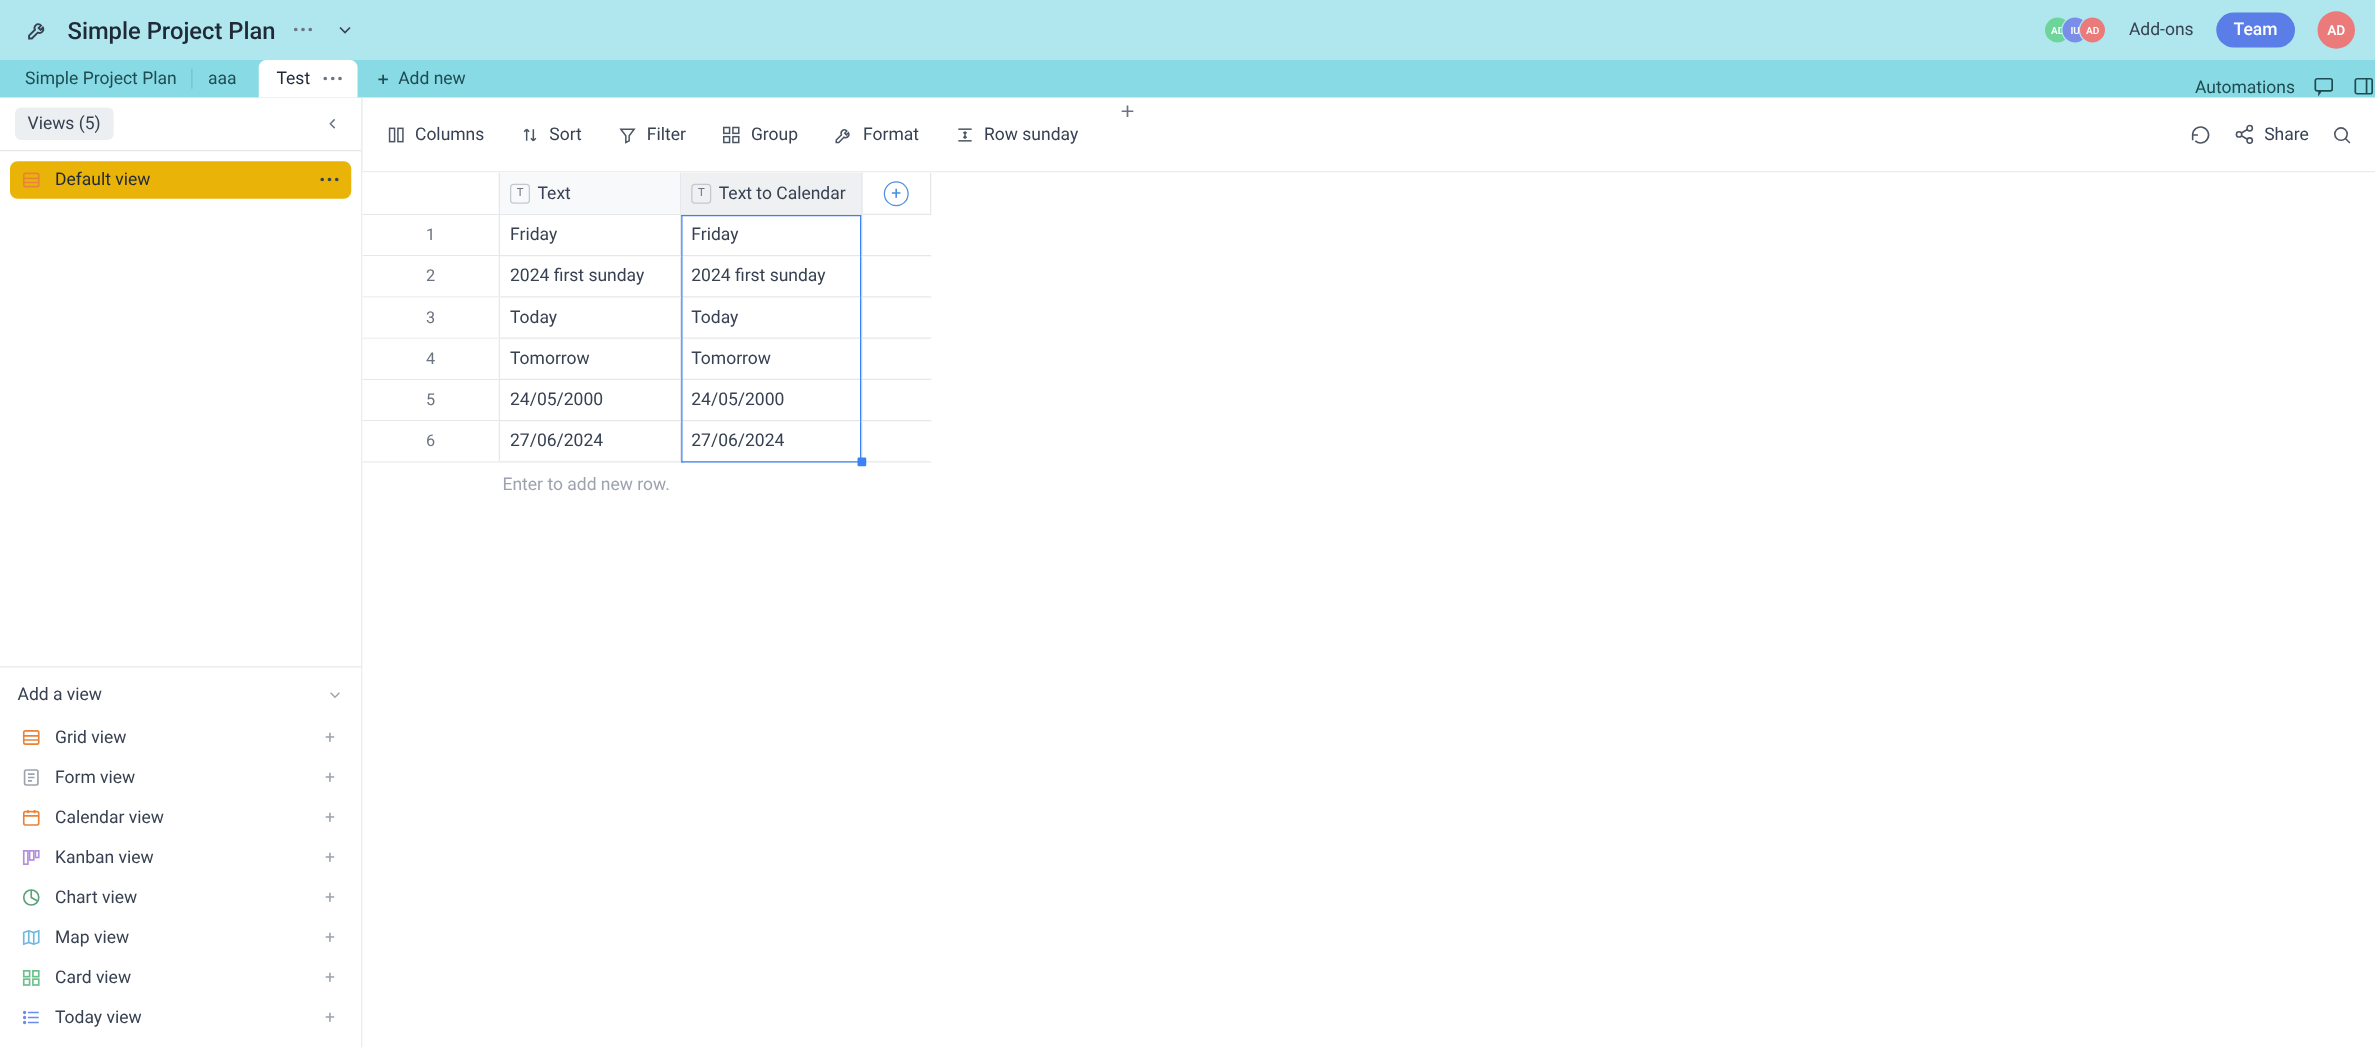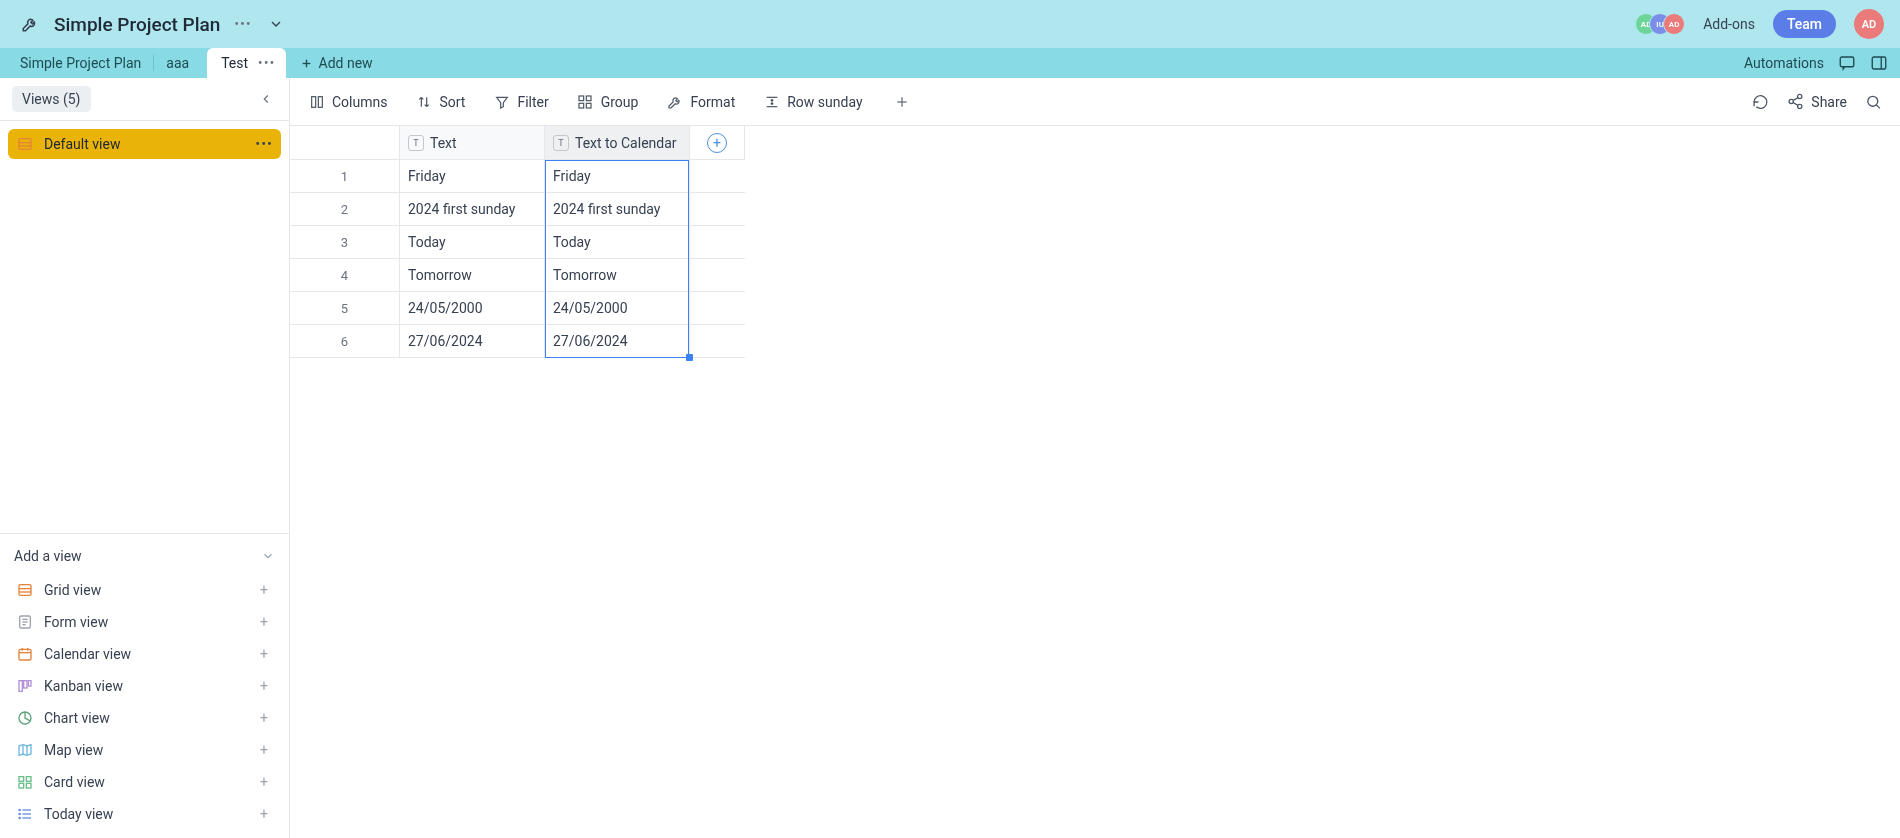--- a/index.html
+++ b/index.html
@@ -18,21 +18,21 @@
   .addons-link { color: #374151; cursor: pointer; }
   .team-btn { background: #5a7de8; color: #fff; padding: 6px 14px; border-radius: 14px; font-weight: 500; cursor: pointer; }
   .avatar-main { width: 30px; height: 30px; border-radius: 50%; background: #eb7a7a; color: #fff; display: flex; align-items: center; justify-content: center; font-size: 11px; font-weight: 600; cursor: pointer; }
 
   
   .tabbar { height: 30px; background: #88dbe5; display: flex; align-items: stretch; padding-left: 8px; }
   .tabbar .tab-link { display: flex; align-items: center; padding: 0 12px; color: #1f4b52; font-size: 14px; cursor: pointer; }
   .tabbar .sep { width: 1px; background: #6cc5d0; margin: 7px 0; }
   .tabbar .tab-active { background: #fff; border-top-left-radius: 6px; border-top-right-radius: 6px; display: flex; align-items: center; padding: 0 10px 0 14px; color: #1f2937; gap: 10px; margin-left: 6px; }
   .tabbar .add-new { display: flex; align-items: center; gap: 6px; padding: 0 14px; color: #1f4b52; cursor: pointer; }
-  .tabbar .right { margin-left: auto; display: flex; align-items: center; gap: 14px; padding-right: 12px; }
+  .tabbar .right { margin-left: auto; display: flex; align-items: flex-end; gap: 14px; padding-right: 0; }
   .tabbar .right span.link { color: #1f4b52; cursor: pointer; }
   .dots { letter-spacing: 1.5px; font-weight: 700; color: #6b7280; cursor: pointer; font-size: 12px; }
 
   
   .body { flex: 1; display: flex; min-height: 0; }
 
   
   .sidebar { width: 290px; border-right: 1px solid #e5e7eb; display: flex; flex-direction: column; }
   .views-header { display: flex; align-items: center; padding: 8px 12px; border-bottom: 1px solid #e5e7eb; }
   .views-pill { background: #eceff2; border-radius: 5px; padding: 5px 10px; font-size: 14px; color: #374151; }
@@ -43,21 +43,21 @@
   .sidebar-spacer { flex: 1; }
   .add-view { border-top: 1px solid #e5e7eb; padding: 14px 14px 8px 14px; }
   .add-view-header { display:flex; align-items:center; cursor:pointer; padding-bottom: 10px; color:#374151;}
   .add-view-header .chev { margin-left:auto; color:#9ca3af; }
   .view-type { display:flex; align-items:center; gap:10px; padding:7px 2px; cursor:pointer; color:#374151;}
   .view-type .plus { margin-left:auto; color:#9ca3af; width:18px; text-align:center;}
   .vt-icon { width:18px; height:18px; display:flex; align-items:center; justify-content:center; }
 
   
   .main { flex:1; display:flex; flex-direction:column; min-width:0;}
-  .toolbar { height:48px; border-bottom:1px solid #e5e7eb; display:flex; align-items:center; padding:0 18px; gap:28px; color:#374151;}
+  .toolbar { height:60px; border-bottom:1px solid #e5e7eb; display:flex; padding:0 18px; gap:28px; color:#374151;}
   .toolbar .tbtn { display:flex; align-items:center; gap:7px; cursor:pointer;}
   .toolbar .right { margin-left:auto; display:flex; align-items:center; gap:18px;}
   .tb-icon { width:17px; height:17px; display:flex; align-items:center; justify-content:center; color:#4b5563;}
   .plus-btn-circle { width:22px; height:22px; color:#6b7280; display:flex; align-items:center; justify-content:center; cursor:pointer;}
 
   
   .grid-wrap { flex:1; overflow:auto; background:#fff;}
   .grid { display:inline-block; }
   .grid-header, .grid-row { display:flex; }
   .grid-header { border-bottom:1px solid #e5e7eb; height:34px; background:#fff;}
@@ -431,20 +431,21 @@
           <div class="grid-row">
             <div class="cell rownum">6</div>
             <div class="cell col">27/06/2024</div>
             <div class="cell col selcol">
                 <span>27/06/2024</span>
                 <div class="sel-overlay last"></div>
                 <div class="sel-handle"></div>
               </div>
           </div>
 
+          <div class="add-row-hint">Enter to add new row.</div>
         </div>
       </div>
 
     </div>
 
   </div>
 
 </div>
 
 </body></html>

